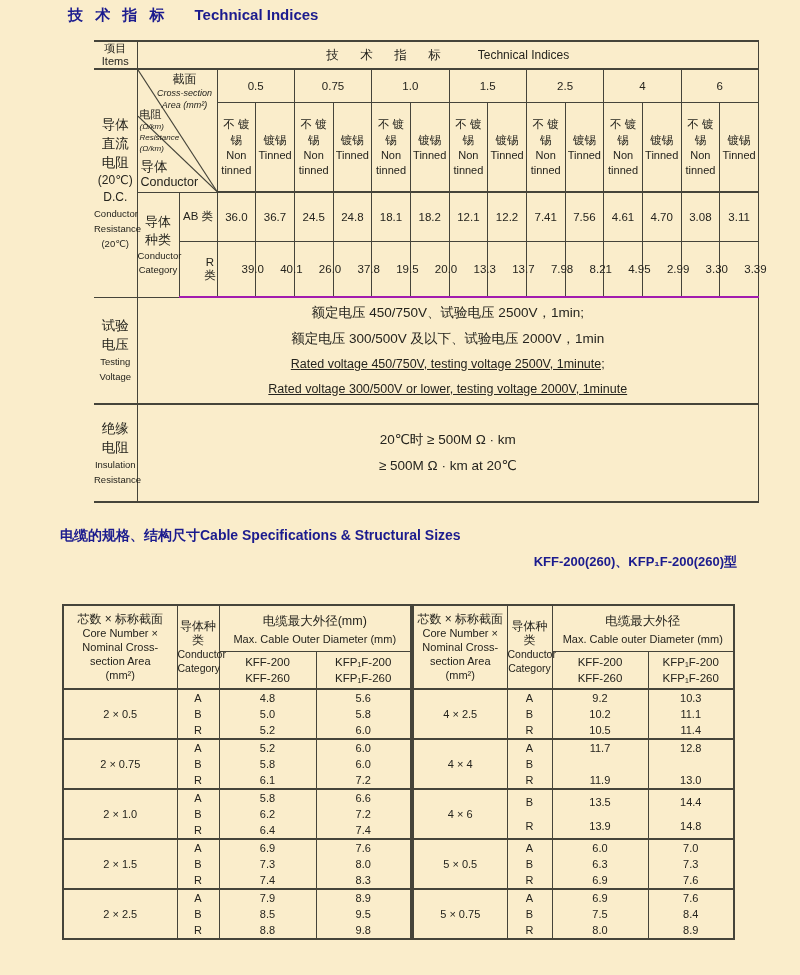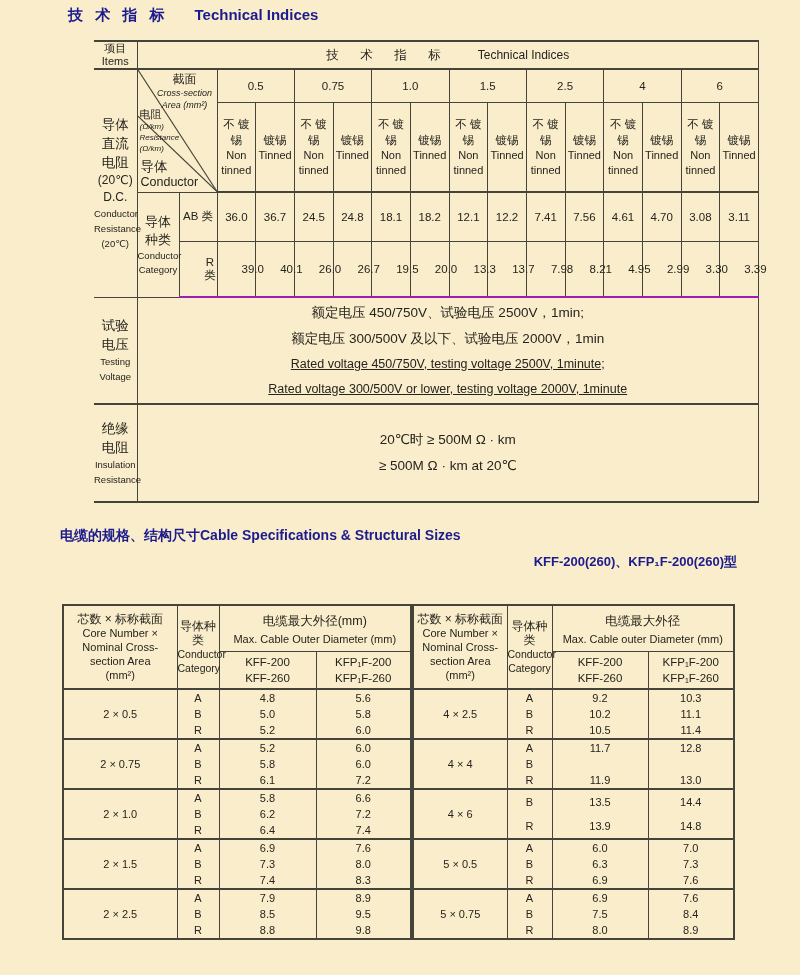--- a/index.html
+++ b/index.html
@@ -252,21 +252,21 @@
     <td>4.61</td>
     <td>4.70</td>
     <td>3.08</td>
     <td>3.11</td>
   </tr>
   <tr class="r5">
     <td class="class-cell">R 类</td>
     <td>39.0</td>
     <td>40.1</td>
     <td>26.0</td>
-    <td>26.7</td>
+    <td>37.8</td>
     <td>19.5</td>
     <td>20.0</td>
     <td>13.3</td>
     <td>13.7</td>
     <td>7.98</td>
     <td>8.21</td>
     <td>4.95</td>
     <td>2.99</td>
     <td>3.30</td>
     <td>3.39</td>

